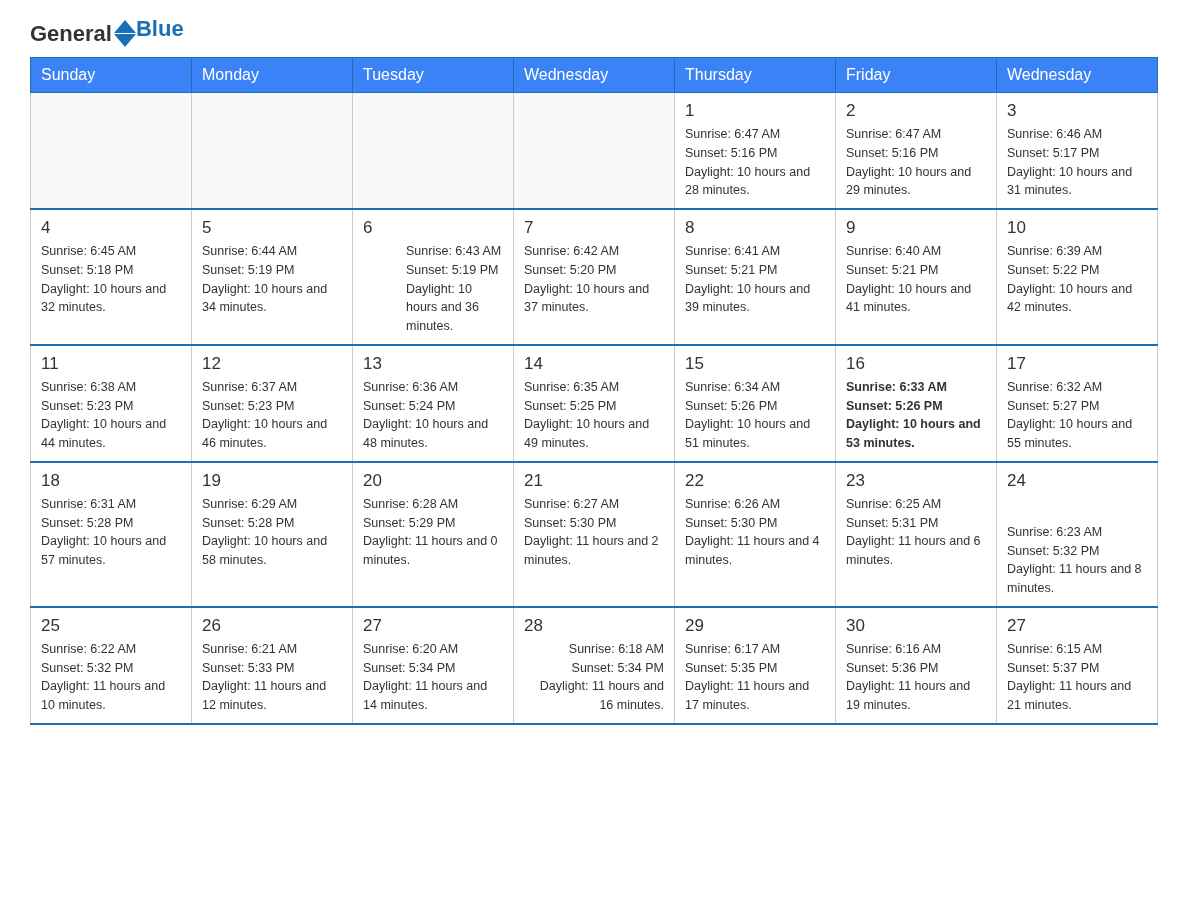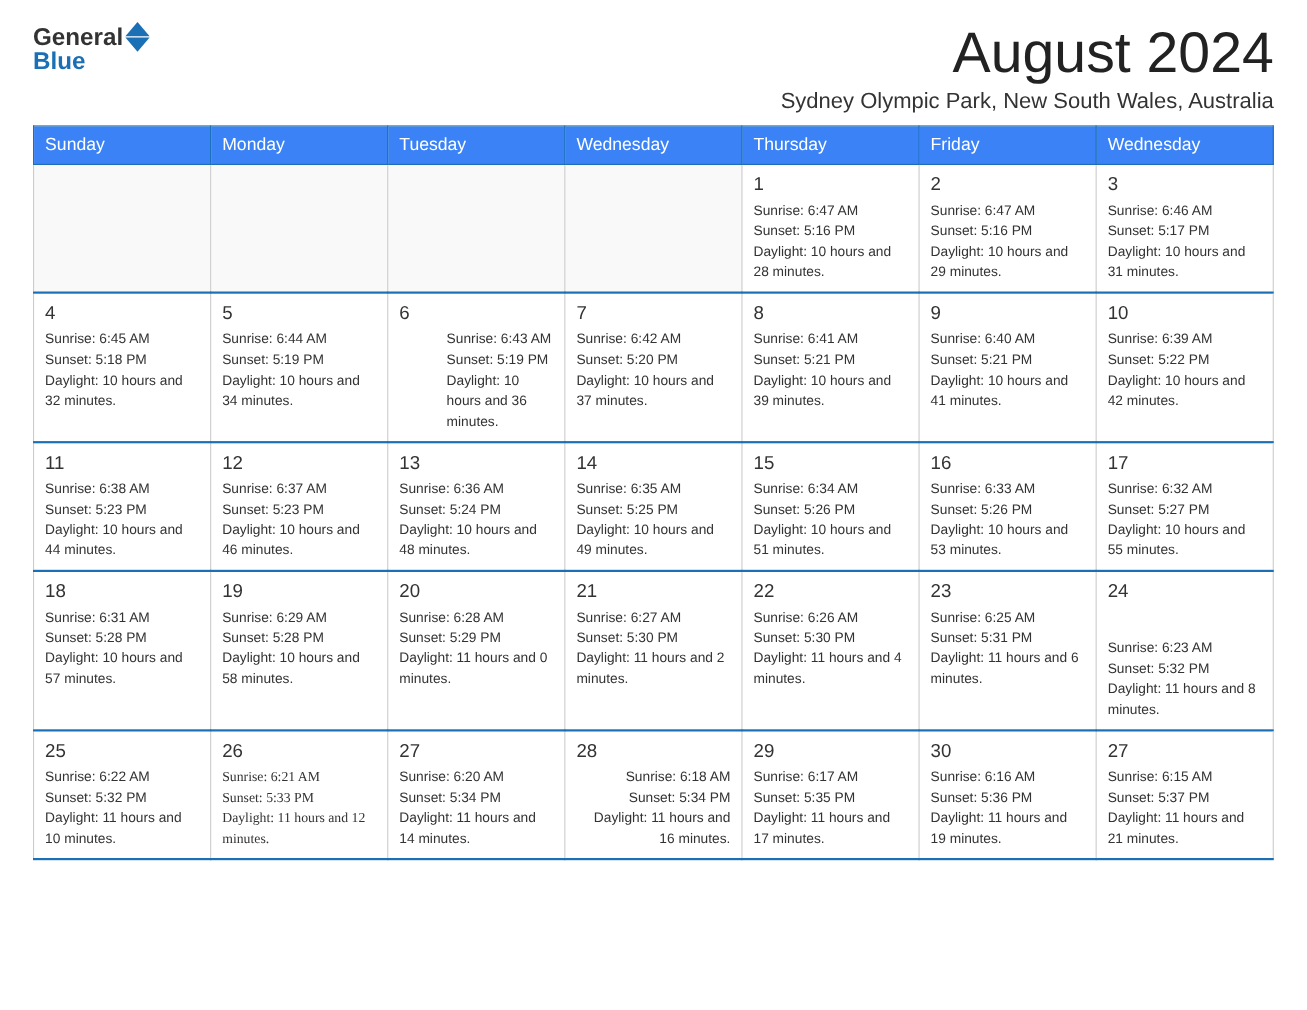--- a/index.html
+++ b/index.html
@@ -89,34 +89,30 @@
     }
     .empty-cell {
       background: #f9f9f9;
     }
   </style>
 </head>
 <body>
 
 <div class="header-area">
   <div class="logo-area">
-    <div style="display:flex; flex-direction:column; align-items:flex-start;">
+    <div style="display:flex; flex-direction:row; align-items:flex-start;">
       <div style="display:flex; align-items:center;">
         <span class="logo-text-general">General</span>
         <div style="display:flex; flex-direction:column; align-items:center; margin-left:2px;">
           <div style="width:0;height:0;border-left:11px solid transparent;border-right:11px solid transparent;border-bottom:13px solid #1a6fb5; margin-bottom:1px;"></div>
           <div style="width:0;height:0;border-left:11px solid transparent;border-right:11px solid transparent;border-top:13px solid #1a6fb5;"></div>
         </div>
       </div>
       <span class="logo-text-blue" style="margin-top:-4px;text-align:center;">Blue</span>
     </div>
-  </div>
-  <div class="title-area">
-    <div class="month-title">August 2024</div>
-    <div class="location-subtitle">Sydney Olympic Park, New South Wales, Australia</div>
   </div>
 </div>
 
 <table class="calendar-table">
   <thead>
     <tr>
     <th>Sunday</th>
         <th>Monday</th>
         <th>Tuesday</th>
         <th>Wednesday</th>
@@ -220,21 +216,21 @@
 Daylight: 10 hours and 49 minutes.</div>
         </td>
         <td>
           <span class="day-number">15</span>
           <div class="day-info" style="white-space: pre-line;">Sunrise: 6:34 AM
 Sunset: 5:26 PM
 Daylight: 10 hours and 51 minutes.</div>
         </td>
         <td>
           <span class="day-number">16</span>
-          <div class="day-info" style="white-space: pre-line;">Sunrise: 6:33 AM
+          <div class="day-info" style="white-space: pre-line; font-weight: bold;">Sunrise: 6:33 AM
 Sunset: 5:26 PM
 Daylight: 10 hours and 53 minutes.</div>
         </td>
         <td>
           <span class="day-number">17</span>
           <div class="day-info" style="white-space: pre-line;">Sunrise: 6:32 AM
 Sunset: 5:27 PM
 Daylight: 10 hours and 55 minutes.</div>
         </td>
       </tr>
@@ -284,21 +280,21 @@
       </tr>
       <tr>
         <td>
           <span class="day-number">25</span>
           <div class="day-info" style="white-space: pre-line;">Sunrise: 6:22 AM
 Sunset: 5:32 PM
 Daylight: 11 hours and 10 minutes.</div>
         </td>
         <td>
           <span class="day-number">26</span>
-          <div class="day-info" style="white-space: pre-line; font-family: Liberation Serif, serif;">Sunrise: 6:21 AM
+          <div class="day-info" style="white-space: pre-line;">Sunrise: 6:21 AM
 Sunset: 5:33 PM
 Daylight: 11 hours and 12 minutes.</div>
         </td>
         <td>
           <span class="day-number">27</span>
           <div class="day-info" style="white-space: pre-line;">Sunrise: 6:20 AM
 Sunset: 5:34 PM
 Daylight: 11 hours and 14 minutes.</div>
         </td>
         <td>

